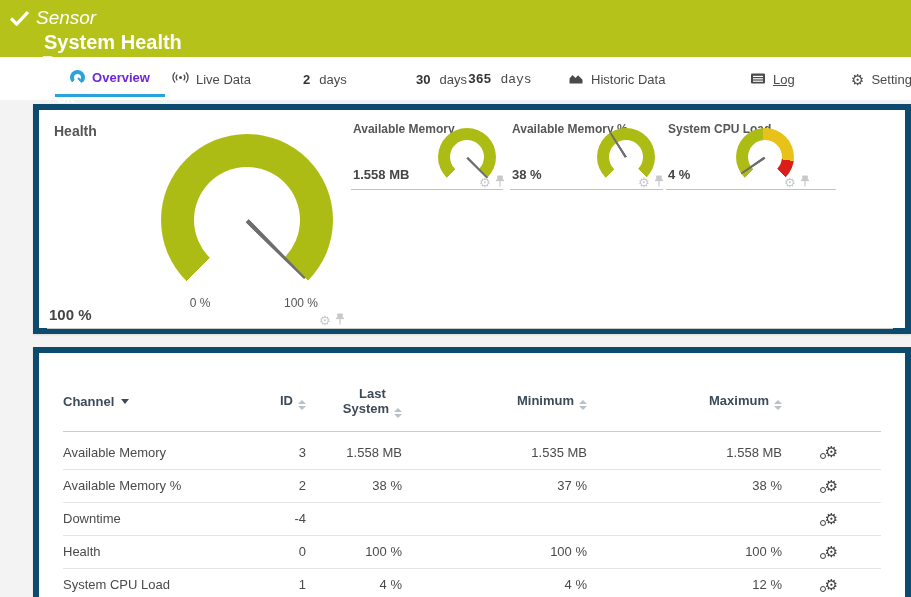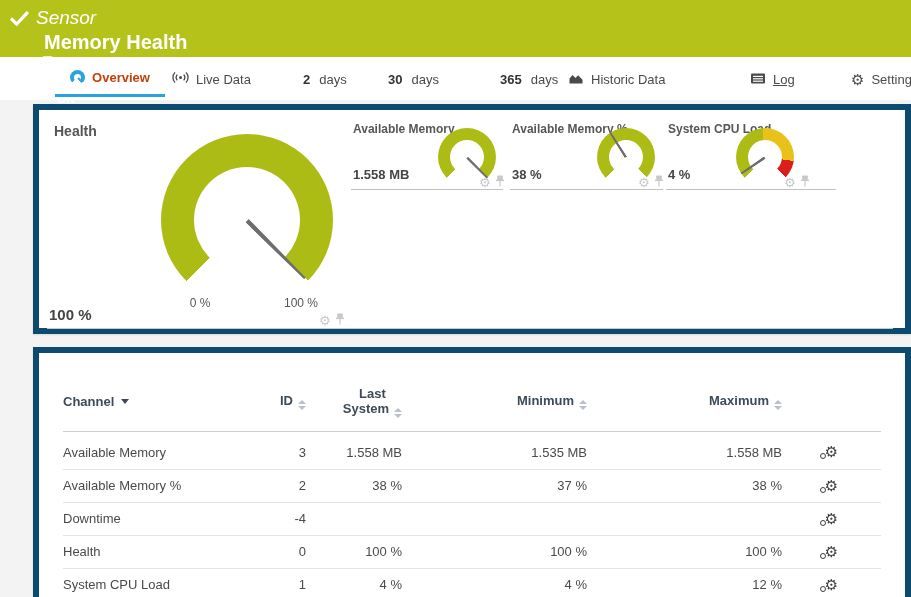--- a/index.html
+++ b/index.html
@@ -20,26 +20,26 @@
   .stars { margin-left:16px; font-size:14px; letter-spacing:2px; line-height:16px; margin-top:0; }
   .stars .dim { opacity:.95; }
   .status-ok { font-size:12px; font-weight:bold; margin-top:3px; margin-left:21px; }
 
   
   .tabbar { position:relative; height:43px; background:#fff; }
   .tab { position:absolute; top:4px; height:36px; display:flex; align-items:center; gap:7px;
          font-size:13px; color:#4a4a4a; cursor:pointer; white-space:nowrap; }
   .tab .num { font-weight:bold; color:#333; margin-right:2px; }
   .tab.active { border-bottom:3px solid #29a3dc; justify-content:center; }
-  .tab.active .lbl { font-weight:bold; color:#c2410c; }
+  .tab.active .lbl { font-weight:bold; color:#6d28d9; }
   .tab-overview { left:55px; width:110px; }
   .tab-live     { left:172px; }
   .tab-2days    { left:303px; }
-  .tab-30days   { left:388px; }
-  .tab-365days  { left:500px; }
+  .tab-30days   { left:416px; }
+  .tab-365days  { left:468px;font-family:Liberation Mono, monospace; }
   .tab-historic { left:568px; }
   .tab-log      { left:750px;text-decoration:underline; }
   .tab-settings { left:851px; }
   .gear-glyph { font-size:15px; color:#4a4a4a; line-height:15px; }
 
   
   .tab-gauge { width:15px; height:15px; border-radius:50%; position:relative;
     background:conic-gradient(from 225deg,#29a3dc 0 270deg,transparent 270deg 360deg); }
   .tab-gauge::after { content:""; position:absolute; inset:4px; background:#fff; border-radius:50%; }
   .tab-gauge .tneedle { position:absolute; left:50%; top:calc(50% - 1px); width:6px; height:2px;
@@ -113,21 +113,21 @@
 
 <div class="topbar">
   <span class="check">
     <svg width="19" height="15" viewBox="0 0 20 16">
         <path d="M1 8l6 6L19 1" stroke="#fff" stroke-width="3.4" fill="none"></path>
       </svg>
   </span>
   <div class="title-wrap">
     <div class="title-line">
       <span class="kind">Sensor</span>
-      <span class="sensor-name">Memory Health</span>
+      <span class="sensor-name">System Health</span>
       <span class="flag">
         <svg width="11" height="13" viewBox="0 0 11 13">
             <path d="M1.6 12.6V1h7.6L7.4 3.8l1.8 2.8H1.6" fill="none" stroke="#fff" stroke-width="1.4"></path>
           </svg>
       </span>
       <span class="stars"><span>★★★</span><span class="dim">☆☆</span></span>
     </div>
     <div class="status-ok">OK</div>
   </div>
 </div>

